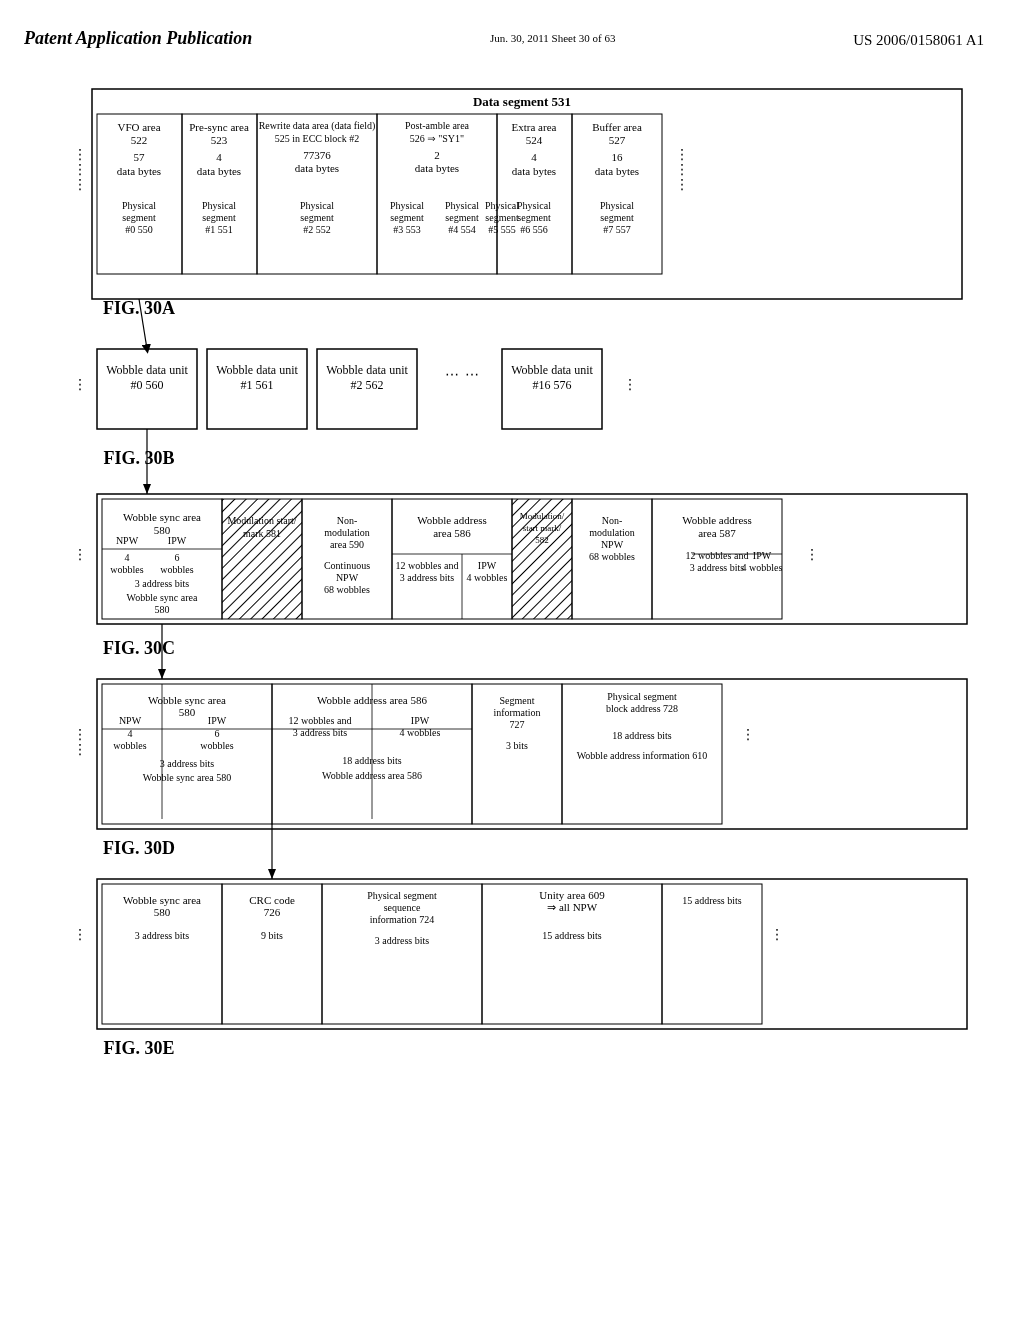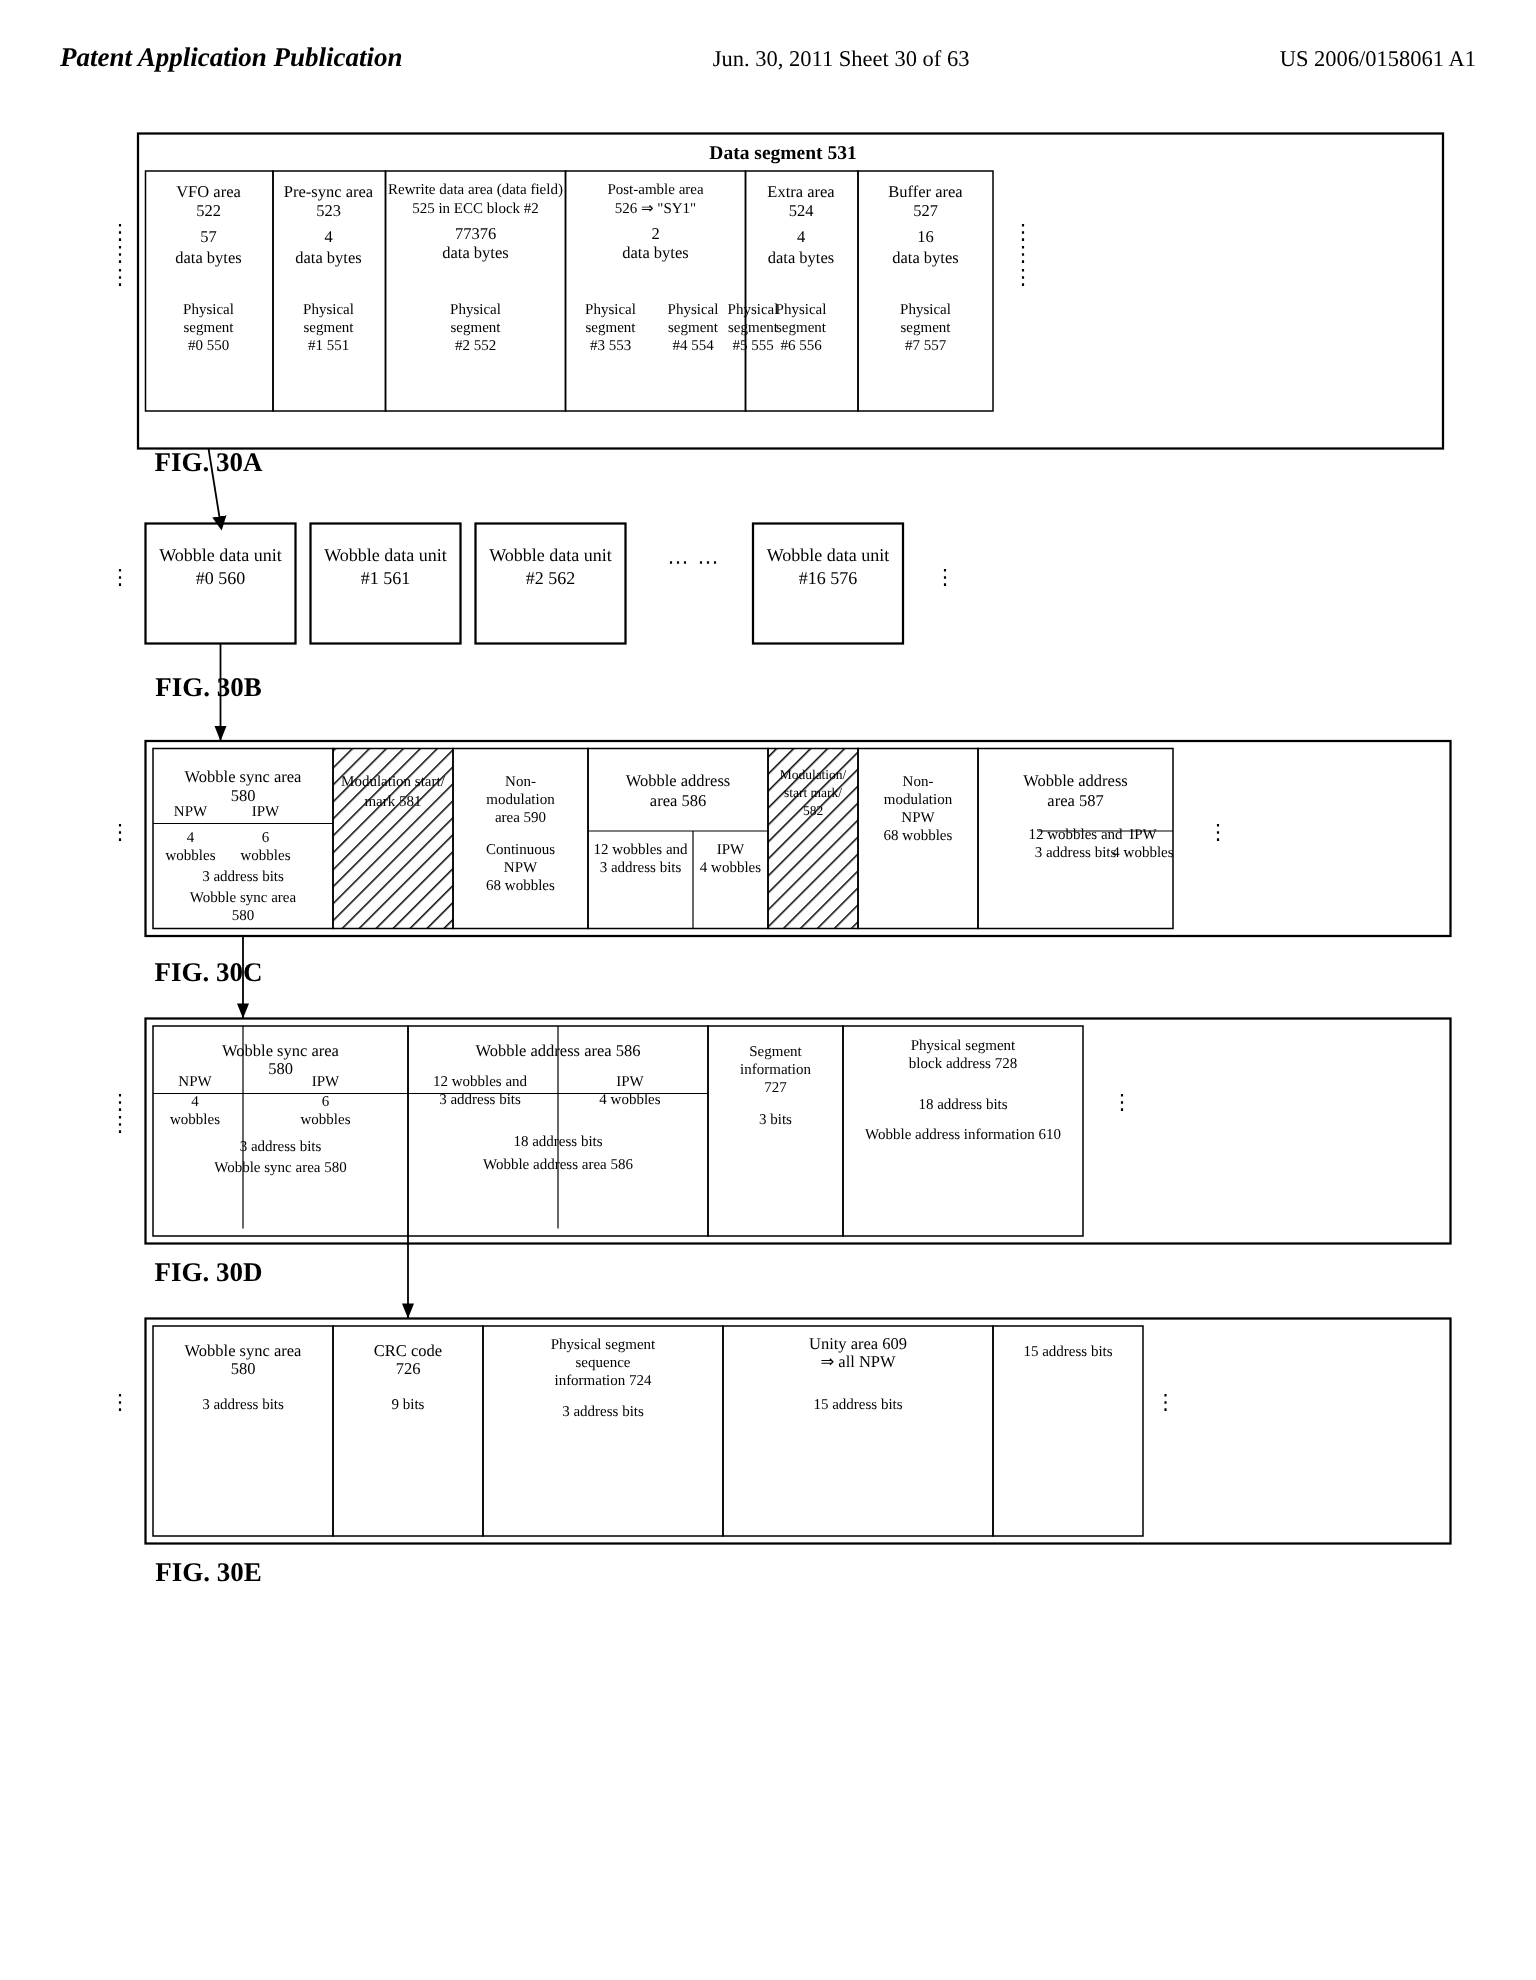--- a/index.html
+++ b/index.html
@@ -9,33 +9,33 @@
       width: 1024px;
       min-height: 1320px;
       position: relative;
       overflow-x: hidden;
     }
 
     .page-header {
       display: flex;
       justify-content: space-between;
       align-items: flex-start;
-      padding: 28px 40px 10px 40px;
+      padding: 28px 40px 10px 24px;
       border-bottom: none;
     }
 
     .header-left {
       font-size: 18px;
       font-weight: bold;
       font-style: italic;
       max-width: 340px;
     }
 
     .header-center {
-      font-size: 15px;
+      font-size: 11px;
       text-align: right;
       margin-top: 4px;
     }
 
     .header-right {
       font-size: 15px;
       text-align: right;
       margin-top: 4px;
     }
 

